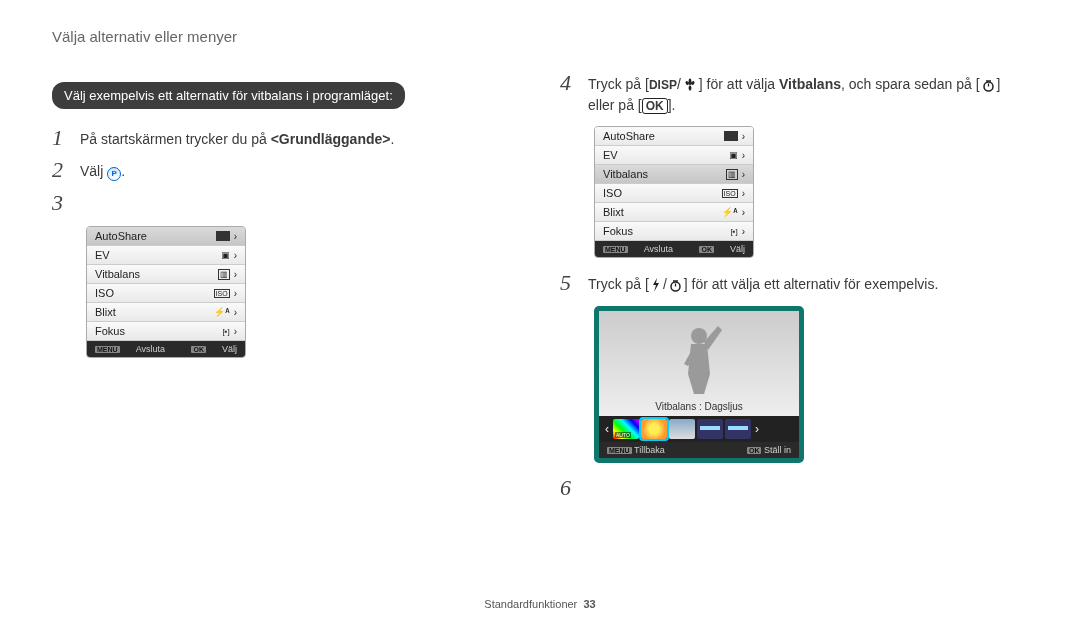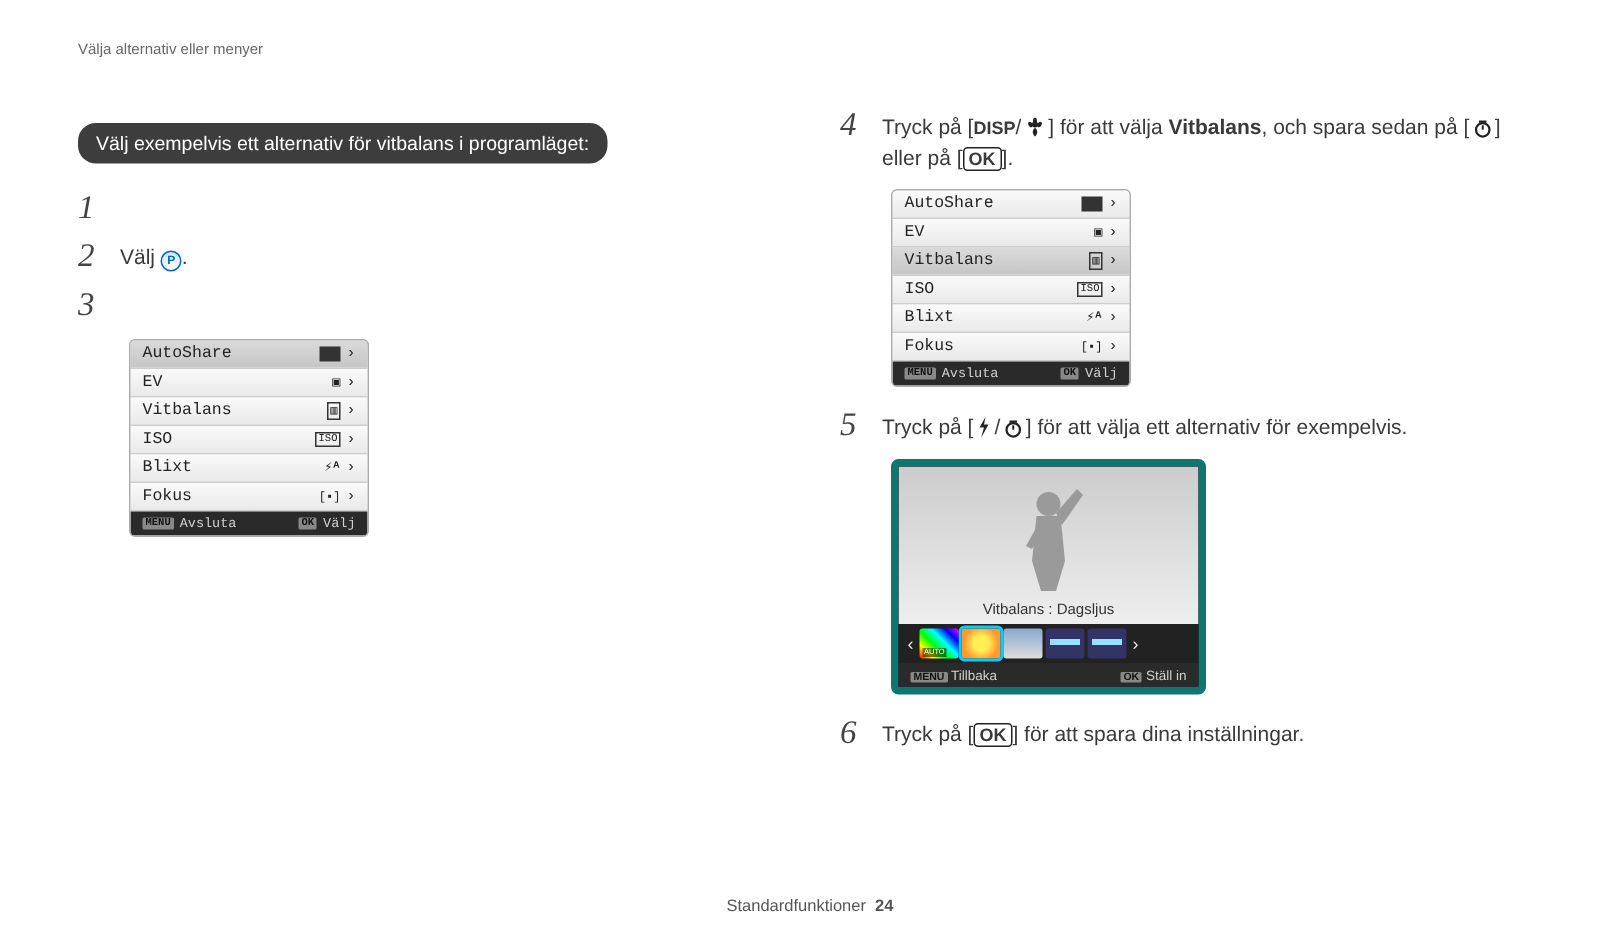--- a/index.html
+++ b/index.html
@@ -8,21 +8,21 @@
     height: 630px;
     background: #fff;
     font-family: "Segoe UI", Arial, sans-serif;
     color: #3a3a3a;
     position: relative;
   }
   .page-header {
     position: absolute;
     top: 28px;
     left: 52px;
-    font-size: 10px;
+    font-size: 15px;
     color: #666;
   }
   .columns {
     display: flex;
     position: absolute;
     top: 70px;
     left: 0;
     width: 100%;
     justify-content: center;
   }
@@ -92,21 +92,20 @@
 
   
   .cam-menu {
     width: 160px;
     margin: 10px 0 0 34px;
     font-size: 11px;
     background: #f5f5f5;
     border: 1px solid #aaa;
     border-radius: 4px;
     overflow: hidden;
-    font-family: Liberation Mono, monospace;
   }
   .cam-menu .row {
     display: flex;
     justify-content: space-between;
     align-items: center;
     padding: 3px 8px;
     border-bottom: 1px solid #ccc;
     background: linear-gradient(#fafafa, #e9e9e9);
   }
   .cam-menu .row.highlight {
@@ -125,21 +124,21 @@
   .cam-menu .footer {
     background: #2a2a2a;
     color: #d0d0d0;
     font-size: 9px;
     display: flex;
     justify-content: space-between;
     padding: 3px 8px;
   }
   .cam-menu .footer .f-item {
     display: flex;
-    gap: 4px;
+    gap: 16px;
     align-items: center;
   }
   .cam-menu .footer .key {
     background: #888;
     color: #111;
     font-size: 7px;
     padding: 0 2px;
     border-radius: 1px;
     font-weight: bold;
   }
@@ -234,20 +233,23 @@
 
 <div class="page-header">Välja alternativ eller menyer</div>
 
 <div class="columns">
 
   <div class="col">
     <div class="boxed-label">Välj exempelvis ett alternativ för vitbalans i programläget:</div>
 
     <div class="step">
       <div class="step-num">1</div>
+      <div class="step-body">
+        <span>På startskärmen trycker du på </span><b>&lt;Grundläggande&gt;</b><span>.</span>
+      </div>
     </div>
 
     <div class="step">
       <div class="step-num">2</div>
       <div class="step-body">
         <span>Välj </span>
         <span class="p-circle">P</span><span>.</span>
       </div>
     </div>
 
@@ -437,23 +439,20 @@
         <span class="wb-arrow">›</span>
       </div>
       <div class="wb-footer">
         <span class="f-item"><span class="key" style="background:#888;color:#111;font-size:7px;padding:0 2px;border-radius:1px;font-weight:bold">MENU</span> <span>Tillbaka</span></span>
         <span class="f-item"><span class="key" style="background:#888;color:#111;font-size:7px;padding:0 2px;border-radius:1px;font-weight:bold">OK</span> <span>Ställ in</span></span>
       </div>
     </div>
 
     <div class="step" style="margin-top:12px">
       <div class="step-num">6</div>
-      <div class="step-body">
-        <span>Tryck på [</span><span class="ok-key">OK</span><span>] för att spara dina inställningar.</span>
-      </div>
     </div>
 
   </div>
 </div>
 
 <div class="page-footer">
-  <span>Standardfunktioner</span>&nbsp;&nbsp;<b>24</b>
+  <span>Standardfunktioner</span>&nbsp;&nbsp;<b>33</b>
 </div>
 
 </body></html>

